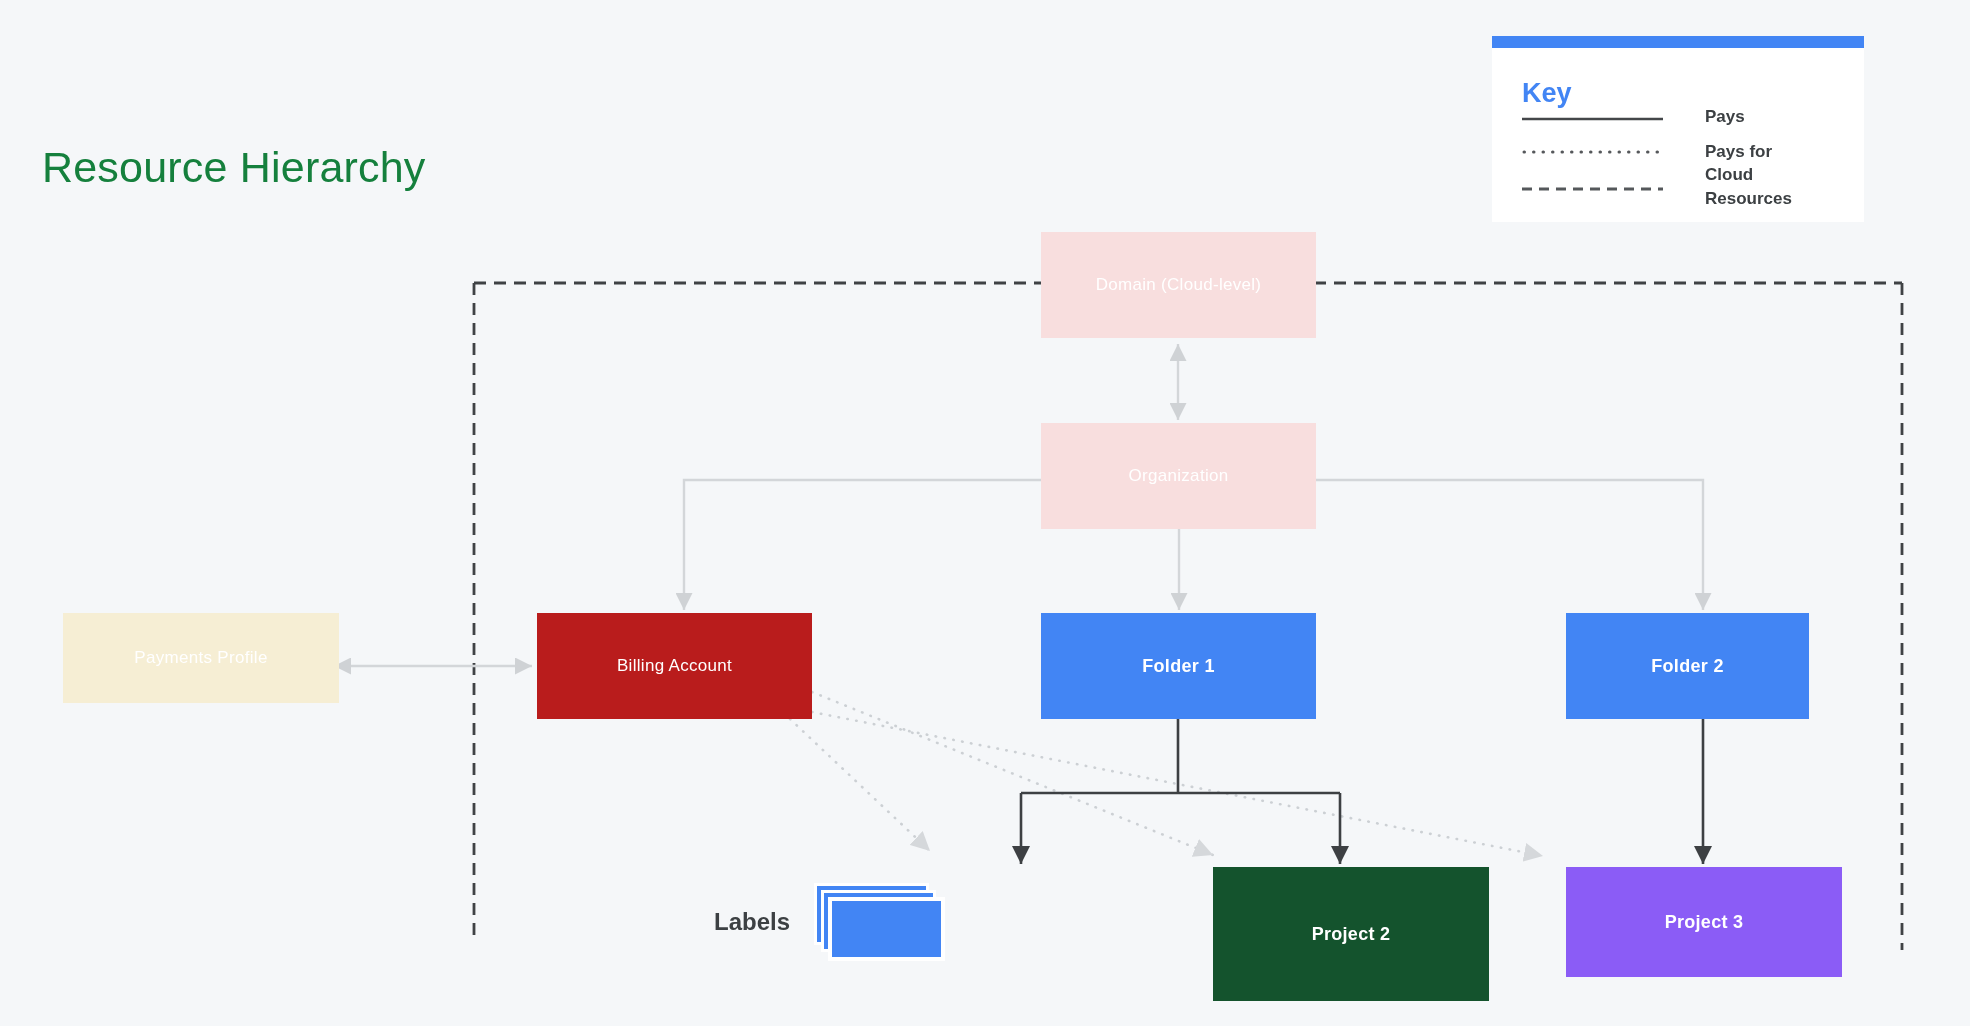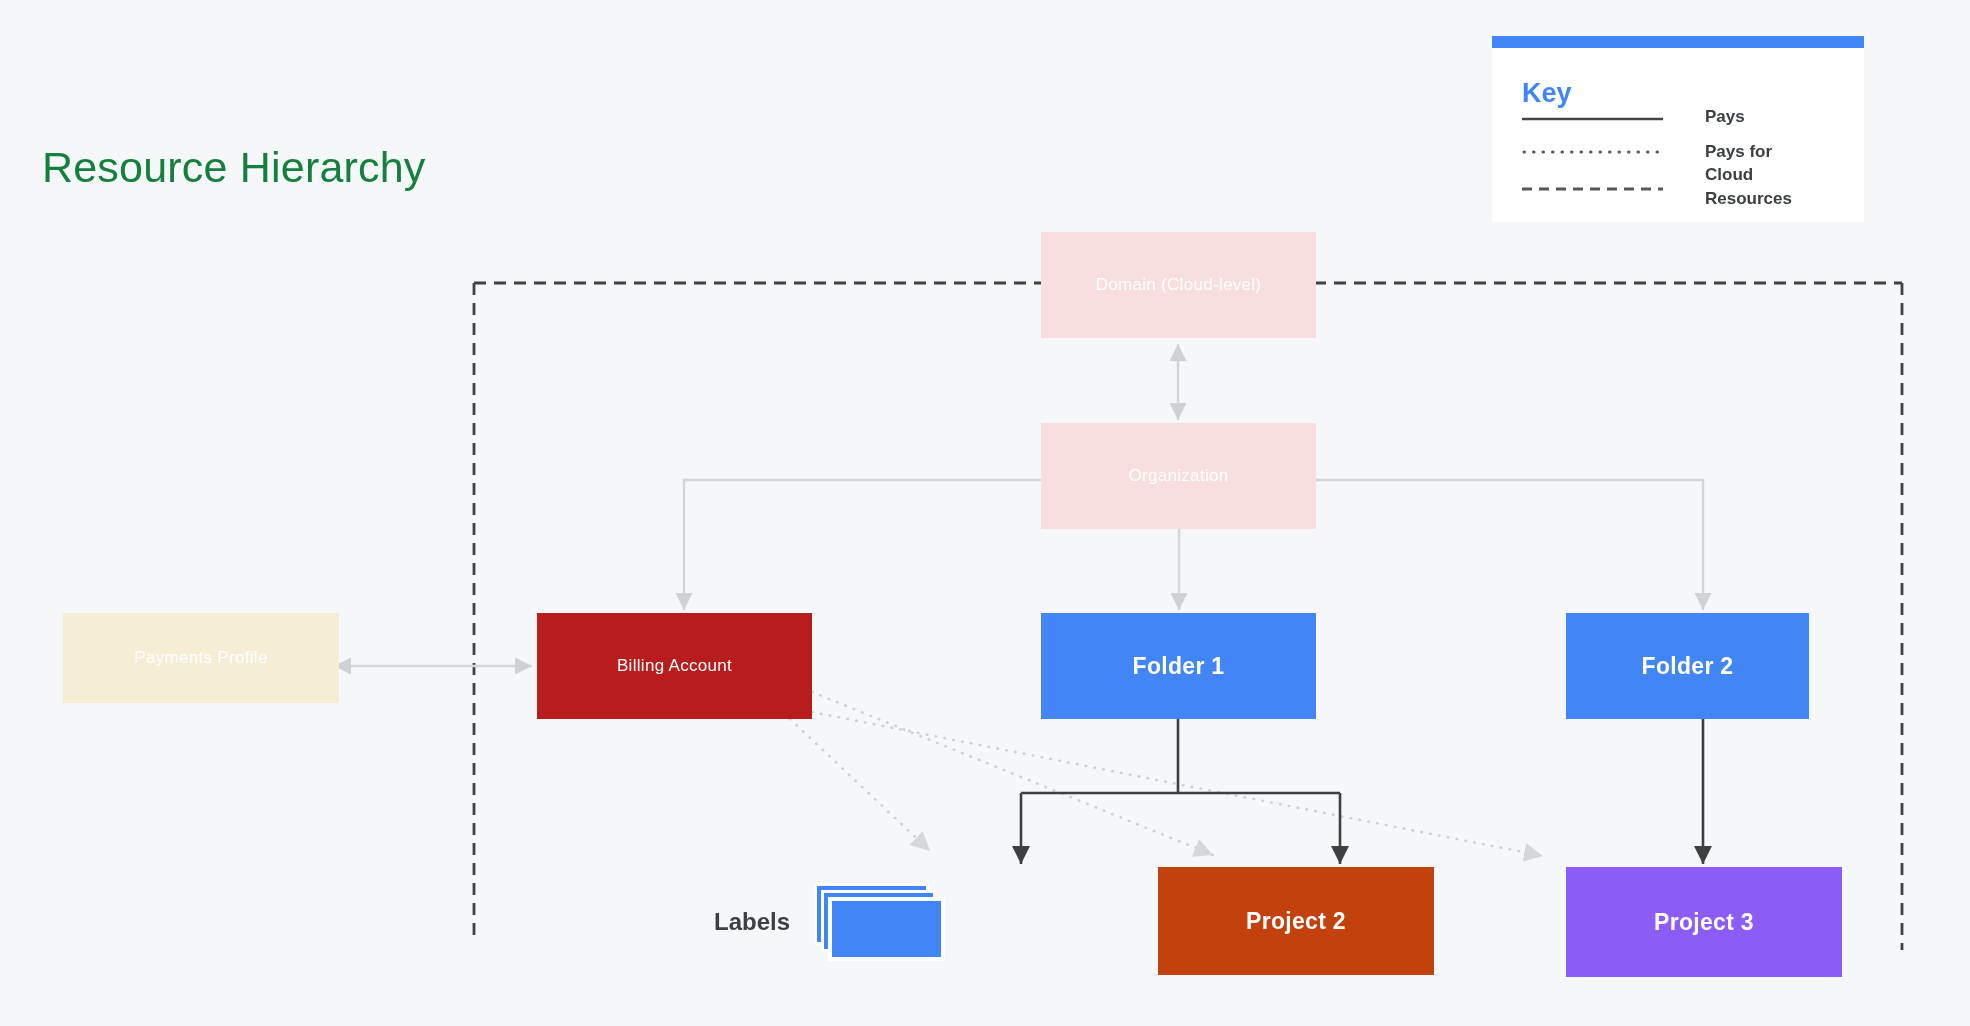--- a/index.html
+++ b/index.html
@@ -2,21 +2,21 @@
 <html><head>
 <meta charset="utf-8">
 <style>
   html,body{margin:0;padding:0;}
   body{font-family:"Liberation Sans","DejaVu Sans",sans-serif;background:#f5f7f9;}
   #stage{position:relative;width:1970px;height:1026px;background:#f5f7f9;overflow:hidden;}
   #wires{position:absolute;left:0;top:0;z-index:1;}
   .node{position:absolute;z-index:2;display:flex;align-items:center;justify-content:center;
         text-align:center;}
   .node.pastel{color:#ffffff;font-size:17px;font-weight:400;letter-spacing:.3px;}
-  .node.blue{color:#ffffff;font-size:23px;font-weight:700;letter-spacing:.3px;}
+  .node.blue{color:#ffffff;font-size:18px;font-weight:700;letter-spacing:.3px;}
   #page-title{position:absolute;left:42px;top:143px;font-size:43px;font-weight:400;
         color:#15803d;z-index:2;letter-spacing:.2px;}
   
   #legend{position:absolute;left:1492px;top:36px;width:372px;height:186px;z-index:3;}
   #legend .bar{position:absolute;left:0;top:0;width:100%;height:12px;}
   #legend .body{position:absolute;left:0;top:12px;width:100%;height:174px;background:#ffffff;}
   #legend .key-title{position:absolute;left:30px;top:42px;font-size:27px;font-weight:700;z-index:4;}
   #legend .sample{position:absolute;left:30px;width:141px;height:6px;z-index:4;}
   #legend .lab{position:absolute;left:213px;font-size:17px;font-weight:700;color:#3c4043;
         line-height:24px;width:130px;z-index:4;}
@@ -82,21 +82,21 @@
 
   <div class="node pastel" style="left: 51px; top: 613px; width: 276px; height: 90px; background: rgb(246, 238, 212); margin-left: 12px;">Payments Profile</div>
 
   <div class="node pastel" style="left: 537px; top: 613px; width: 275px; height: 106px; background: #b91c1c;">Billing Account</div>
 
   <div class="node blue" style="left: 1041px; top: 613px; width: 275px; height: 106px; background: rgb(66, 133, 244);">Folder 1</div>
 
   <div class="node blue" style="left: 1566px; top: 613px; width: 243px; height: 106px; background: rgb(66, 133, 244);">Folder 2</div>
 
 
-  <div class="node blue" style="left: 1158px; top: 867px; width: 276px; height: 108px; background: #c2410c;">Project 2</div>
+  <div class="node blue" style="left: 1213px; top: 867px; width: 276px; height: 134px; background: #14532d;">Project 2</div>
 
   <div class="node blue" style="left: 1566px; top: 867px; width: 276px; height: 110px; background: #8b5cf6;">Project 3</div>
 
   <div id="labels-caption">Labels</div>
   <div>
     <div class="card" id="card-back" style="background: rgb(66, 133, 244);"></div>
     <div class="card" id="card-mid" style="background: rgb(66, 133, 244);"></div>
     <div class="card" id="card-front" style="background: rgb(66, 133, 244);"></div>
   </div>
 

